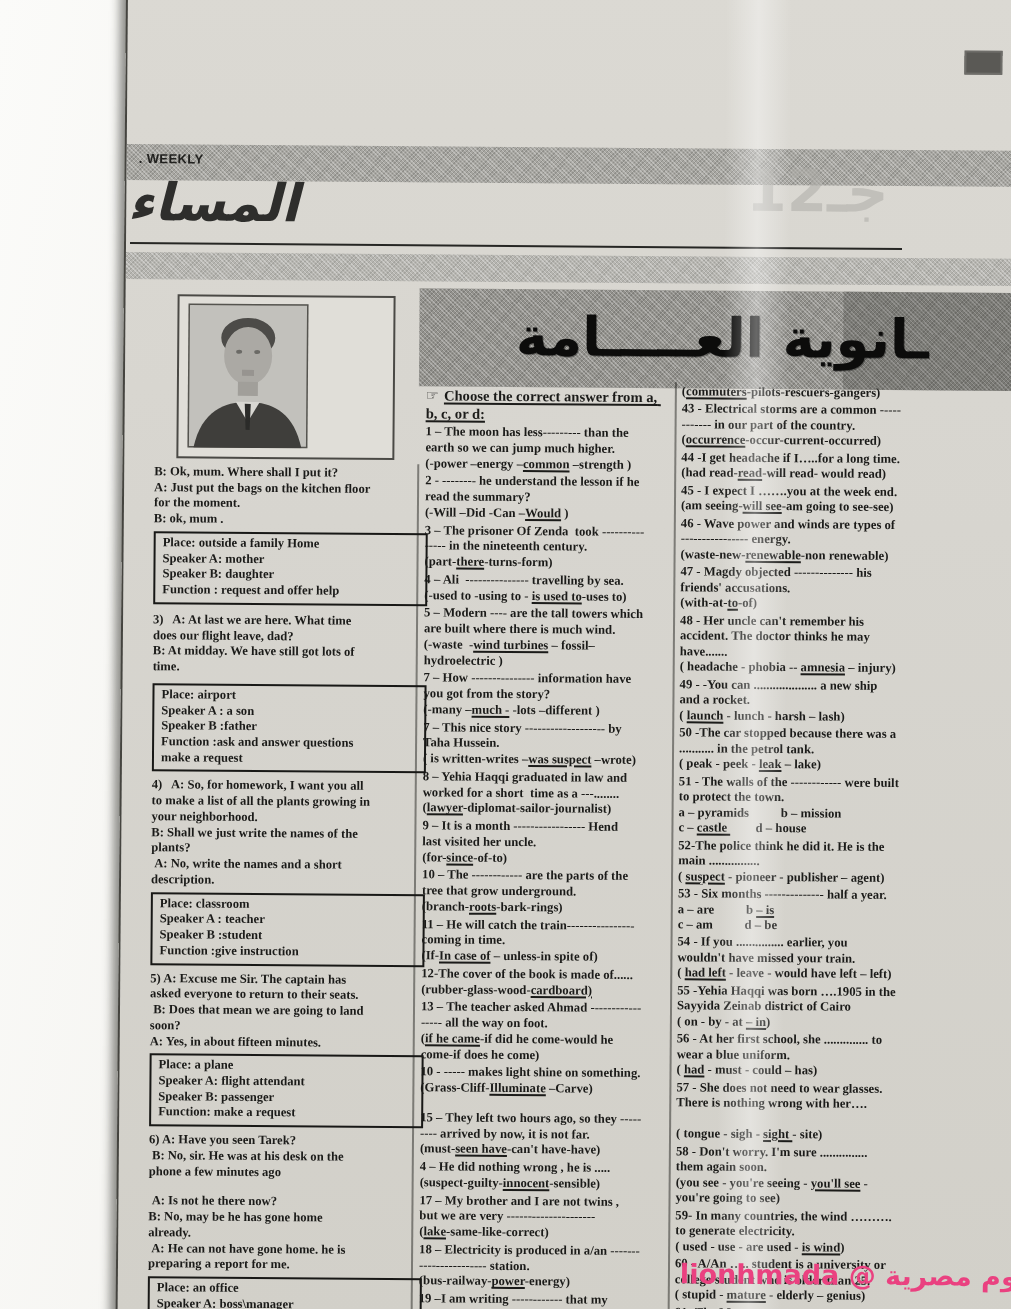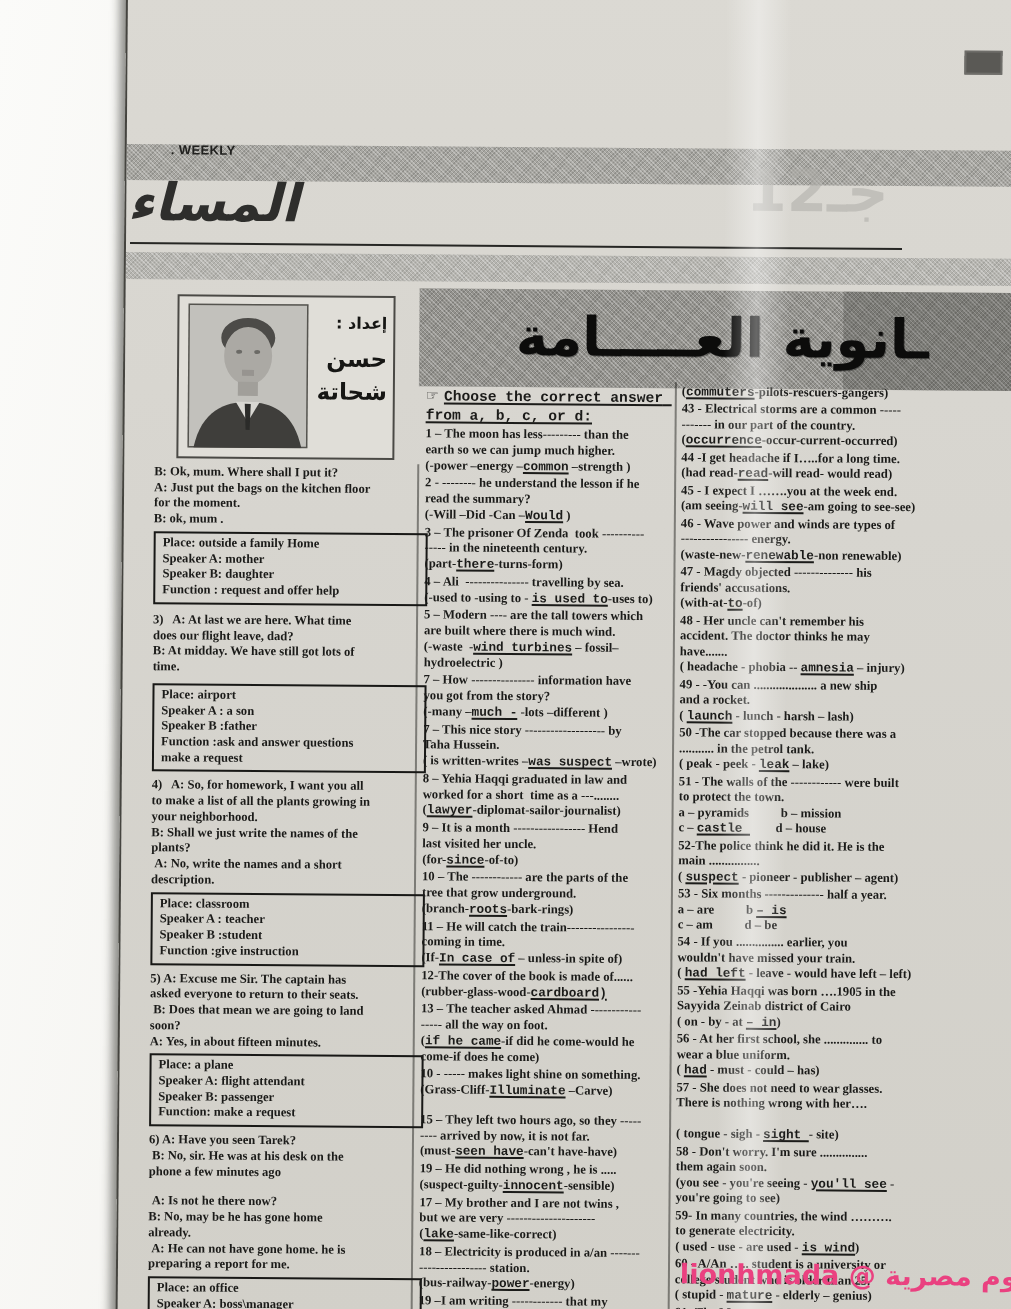--- a/index.html
+++ b/index.html
@@ -23,21 +23,21 @@
       repeating-linear-gradient(45deg,rgba(255,255,255,.28) 0 1px,transparent 1px 3px),
       repeating-linear-gradient(135deg,rgba(0,0,0,.14) 0 1px,transparent 1px 3px);
   }
   .ht-light{
     background-color:#b6b5b0;
     background-image:
       repeating-linear-gradient(45deg,rgba(255,255,255,.3) 0 1px,transparent 1px 3px),
       repeating-linear-gradient(135deg,rgba(0,0,0,.1) 0 1px,transparent 1px 3px);
   }
   .band-weekly{left:0;top:156px;width:100%;height:36px;}
-  .weekly-label{left:12px;top:154px;font:700 13px "Liberation Sans",sans-serif;letter-spacing:.4px;color:#21211f;margin-left:32px;}
+  .weekly-label{left:12px;top:163px;font:700 13px "Liberation Sans",sans-serif;letter-spacing:.4px;color:#21211f;}
   .logo{left:6px;top:184px;font-family:"DejaVu Sans",sans-serif;font-weight:700;font-size:52px;color:#2e2e2c;transform:skewX(-14deg);}
   .rule{left:4px;top:254px;width:772px;height:0;border-top:2px solid #262624;}
   .band-sub{left:0;top:264px;width:100%;height:27px;}
   .bleed{left:620px;top:164px;font-family:"DejaVu Sans",sans-serif;font-size:58px;font-weight:700;color:#aeada8;opacity:.55;}
   .corner-mark{left:837px;top:56px;width:38px;height:24px;background:#5a5955;box-shadow:inset 0 0 0 2px #6e6d69;}
   .title-banner{left:294px;top:298px;width:606px;height:98px;background-color:#93928d;}
   .banner-cap{position:absolute;right:0;top:0;width:182px;height:100%;background:rgba(40,40,38,.22);}
   .title-text{position:absolute;left:0;top:0;width:100%;text-align:center;direction:rtl;
     font-family:"DejaVu Sans",sans-serif;font-weight:700;font-size:54px;line-height:96px;color:#0c0c0b;
     text-shadow:1px 1px 0 rgba(0,0,0,.35);}
@@ -50,21 +50,21 @@
   .col{position:absolute;font-family:"Liberation Serif",serif;font-weight:700;color:#1b1b19;}
   #col-left{left:30px;top:476px;width:276px;font-size:12.6px;line-height:1.25;}
   #col-mid{left:301px;top:396px;width:246px;font-size:12.7px;line-height:1.24;}
   #col-right{left:557px;top:392px;width:252px;font-size:12.7px;line-height:1.22;}
   .col p{margin:0;white-space:pre-wrap;}
   .col p + p{margin-top:2px;}
   .col-heading{font-size:14.6px;}
   .col-heading span:first-child{font-family:"DejaVu Sans",sans-serif;}
   .infobox{border:2.5px solid #181816;padding:2px 7px 4px;margin:4px 2px 6px 0;}
   .infobox div{white-space:pre-wrap;}
-  .u{text-decoration:underline;text-decoration-thickness:1.6px;text-underline-offset:2px;font-family:Liberation Mono, monospace;}
+  .u{text-decoration:underline;text-decoration-thickness:1.6px;text-underline-offset:2px;}
   .vline{position:absolute;width:1.5px;background:rgba(35,35,32,.5);}
   #vline-left{left:293px;top:474px;height:860px;}
   #vline-right{left:550px;top:390px;height:944px;}
   .fold{left:598px;top:0;width:66px;height:100%;
     background:linear-gradient(90deg,rgba(255,255,255,0),rgba(255,255,255,.38) 50%,rgba(255,255,255,0));
     pointer-events:none;z-index:40;}
   .watermark{left:562px;top:1266px;font-family:"DejaVu Sans",sans-serif;font-weight:700;font-size:27px;
     color:#ea4180;white-space:nowrap;z-index:60;}
 </style>
 </head>
@@ -92,25 +92,20 @@
       <ellipse cx="60" cy="34" rx="27" ry="20" fill="#4c4b48"></ellipse>
       <ellipse cx="60" cy="52" rx="24" ry="29" fill="#aba9a4"></ellipse>
       <ellipse cx="51" cy="48" rx="3" ry="2" fill="#6b6a66"></ellipse>
       <ellipse cx="69" cy="48" rx="3" ry="2" fill="#6b6a66"></ellipse>
       <rect x="54" y="66" width="12" height="6" fill="#8e8c87" opacity=".7"></rect>
       <rect x="50" y="78" width="20" height="14" fill="#a19f9a"></rect>
       <path d="M6,144 C14,106 38,98 60,98 C82,98 106,106 114,144 Z" fill="#3f3e3b"></path>
       <path d="M48,98 L60,118 L72,98 Z" fill="#d8d7d2"></path>
       <path d="M57,100 L63,100 L62,126 L58,126 Z" fill="#2b2b29"></path>
     </svg>
-    <div class="byline-text">
-      <div class="byline-label">إعداد :</div>
-      <div class="byline-name">حسن</div>
-      <div class="byline-name">شحاتة</div>
-    </div>
   </div>
 
   <div class="vline" id="vline-left"></div>
   <div class="vline" id="vline-right"></div>
 
   <div class="col" id="col-left">
       <p><span>B: Ok, mum. Where shall I put it?
 A: Just put the bags on the kitchen floor
 for the moment.
 B: ok, mum .</span></p>
@@ -207,21 +202,21 @@
 (rubber-glass-wood-</span><span class="u">cardboard)</span></p>
       <p><span>13 – The teacher asked Ahmad ------------
 ----- all the way on foot.
 (</span><span class="u">if he came</span><span>-if did he come-would he
 come-if does he come)</span></p>
       <p><span>10 - ----- makes light shine on something.
 (Grass-Cliff-</span><span class="u">Illuminate</span><span> –Carve)</span></p>
       <p style="margin-top: 14px;"><span>15 – They left two hours ago, so they -----
 ---- arrived by now, it is not far.
 (must-</span><span class="u">seen have</span><span>-can't have-have)</span></p>
-      <p><span>19 – He did nothing wrong , he is .....
+      <p><span>4 – He did nothing wrong , he is .....
 (suspect-guilty-</span><span class="u">innocent</span><span>-sensible)</span></p>
       <p><span>17 – My brother and I are not twins ,
 but we are very ---------------------
 (</span><span class="u">lake</span><span>-same-like-correct)</span></p>
       <p><span>18 – Electricity is produced in a/an -------
 ---------------- station.
 (bus-railway-</span><span class="u">power</span><span>-energy)</span></p>
       <p><span>19 –I am writing ------------ that my
 teacher asked for .
 (– essay – a essay- </span></p>

